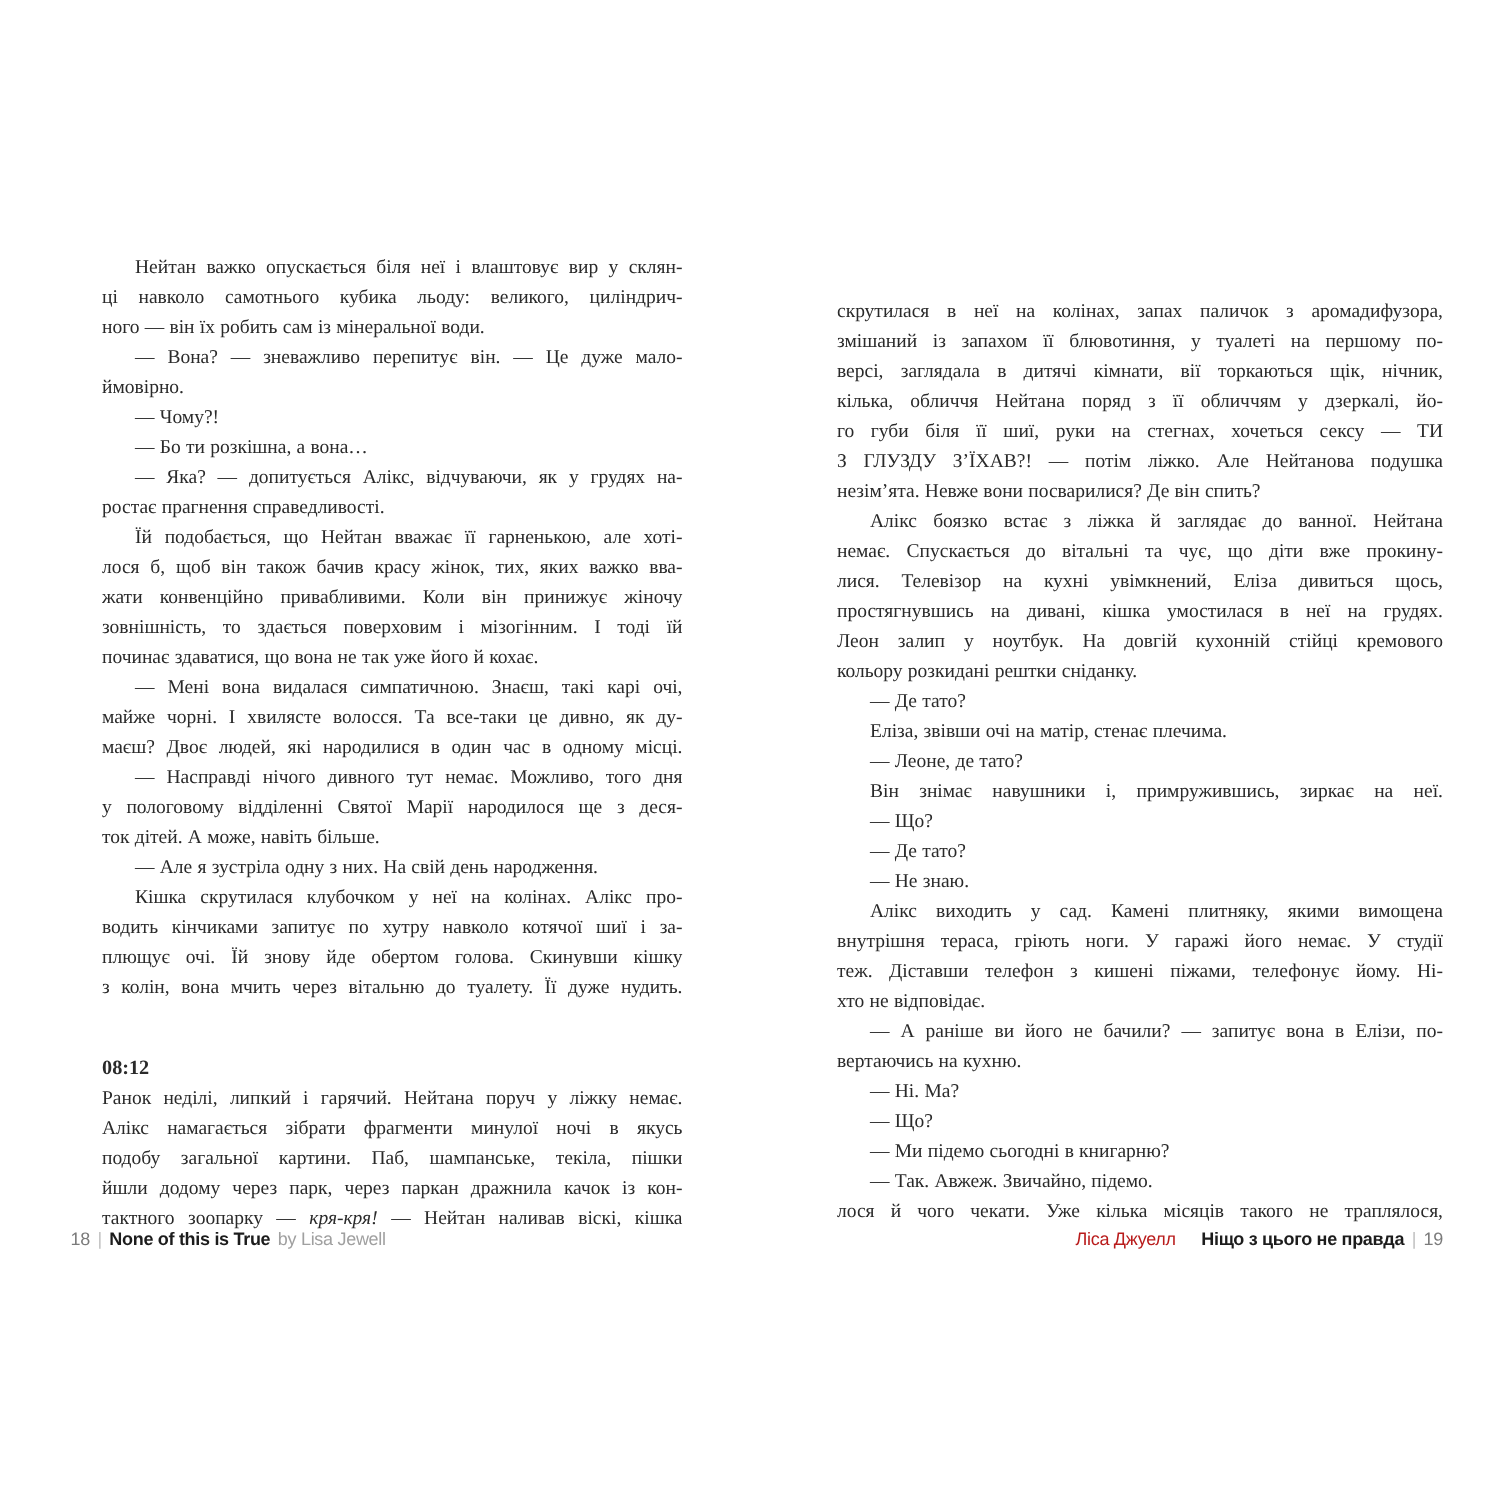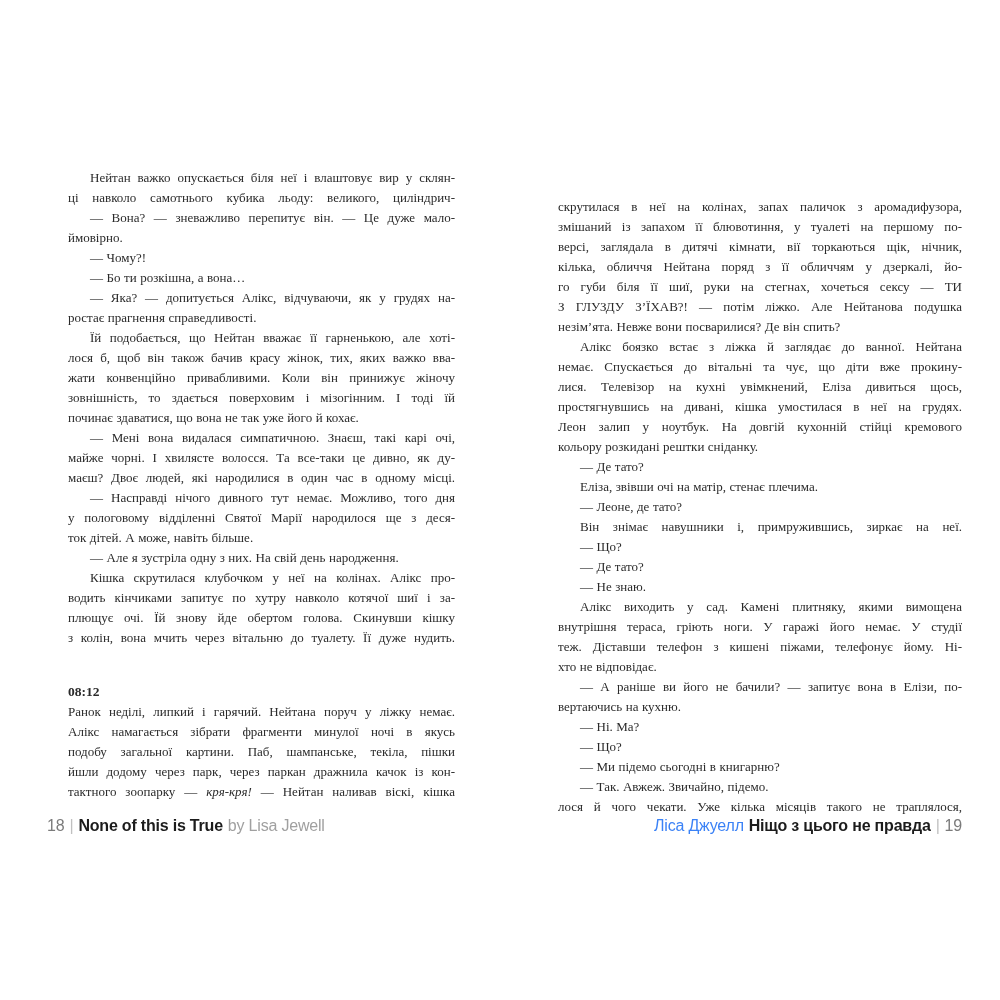--- a/index.html
+++ b/index.html
@@ -48,48 +48,49 @@
   }
   .line.indent { padding-left: 22px; }
   .line i { font-style: italic; }
 
   .footer {
     position: absolute;
     top: 818px;
     height: 16px;
     line-height: 16px;
     font-family: "Liberation Sans", sans-serif;
-    font-size: 16px;
+    font-size: 12px;
     letter-spacing: -0.2px;
     color: #9a9a9a;
     white-space: nowrap;
   }
   .footer.left-footer { left: 47px; }
   .footer.right-footer {
     left: 558px;
     width: 404px;
     text-align: right;
   }
   .footer .pagenum { color: #7b7b7b; }
   .footer .divider { color: #c0c0c0; padding: 0 5px; }
   .footer .title-strong {
     color: #1c1c1c;
     font-weight: bold;
   }
   .footer .byline { color: #a0a0a0; padding-left: 5px; }
-  .footer .author-grey { color: #3b82f6; padding-right: 5px; }
+  .footer .author-grey { color: #b91c1c; padding-right: 17px; }
 </style>
 </head>
 <body>
 
 <div class="spread">
 
   <div class="page-column left">
       <div class="line flow indent">Нейтан важко опускається біля неї і влаштовує вир у склян-</div>
       <div class="line flow">ці навколо самотнього кубика льоду: великого, циліндрич-</div>
+      <div class="line end">ного — він їх робить сам із мінеральної води.</div>
       <div class="line flow indent">— Вона? — зневажливо перепитує він. — Це дуже мало-</div>
       <div class="line end">ймовірно.</div>
       <div class="line end indent">— Чому?!</div>
       <div class="line end indent">— Бо ти розкішна, а вона…</div>
       <div class="line flow indent">— Яка? — допитується Алікс, відчуваючи, як у грудях на-</div>
       <div class="line end">ростає прагнення справедливості.</div>
       <div class="line flow indent">Їй подобається, що Нейтан вважає її гарненькою, але хоті-</div>
       <div class="line flow">лося б, щоб він також бачив красу жінок, тих, яких важко вва-</div>
       <div class="line flow">жати конвенційно привабливими. Коли він принижує жіночу</div>
       <div class="line flow">зовнішність, то здається поверховим і мізогінним. І тоді їй</div>

